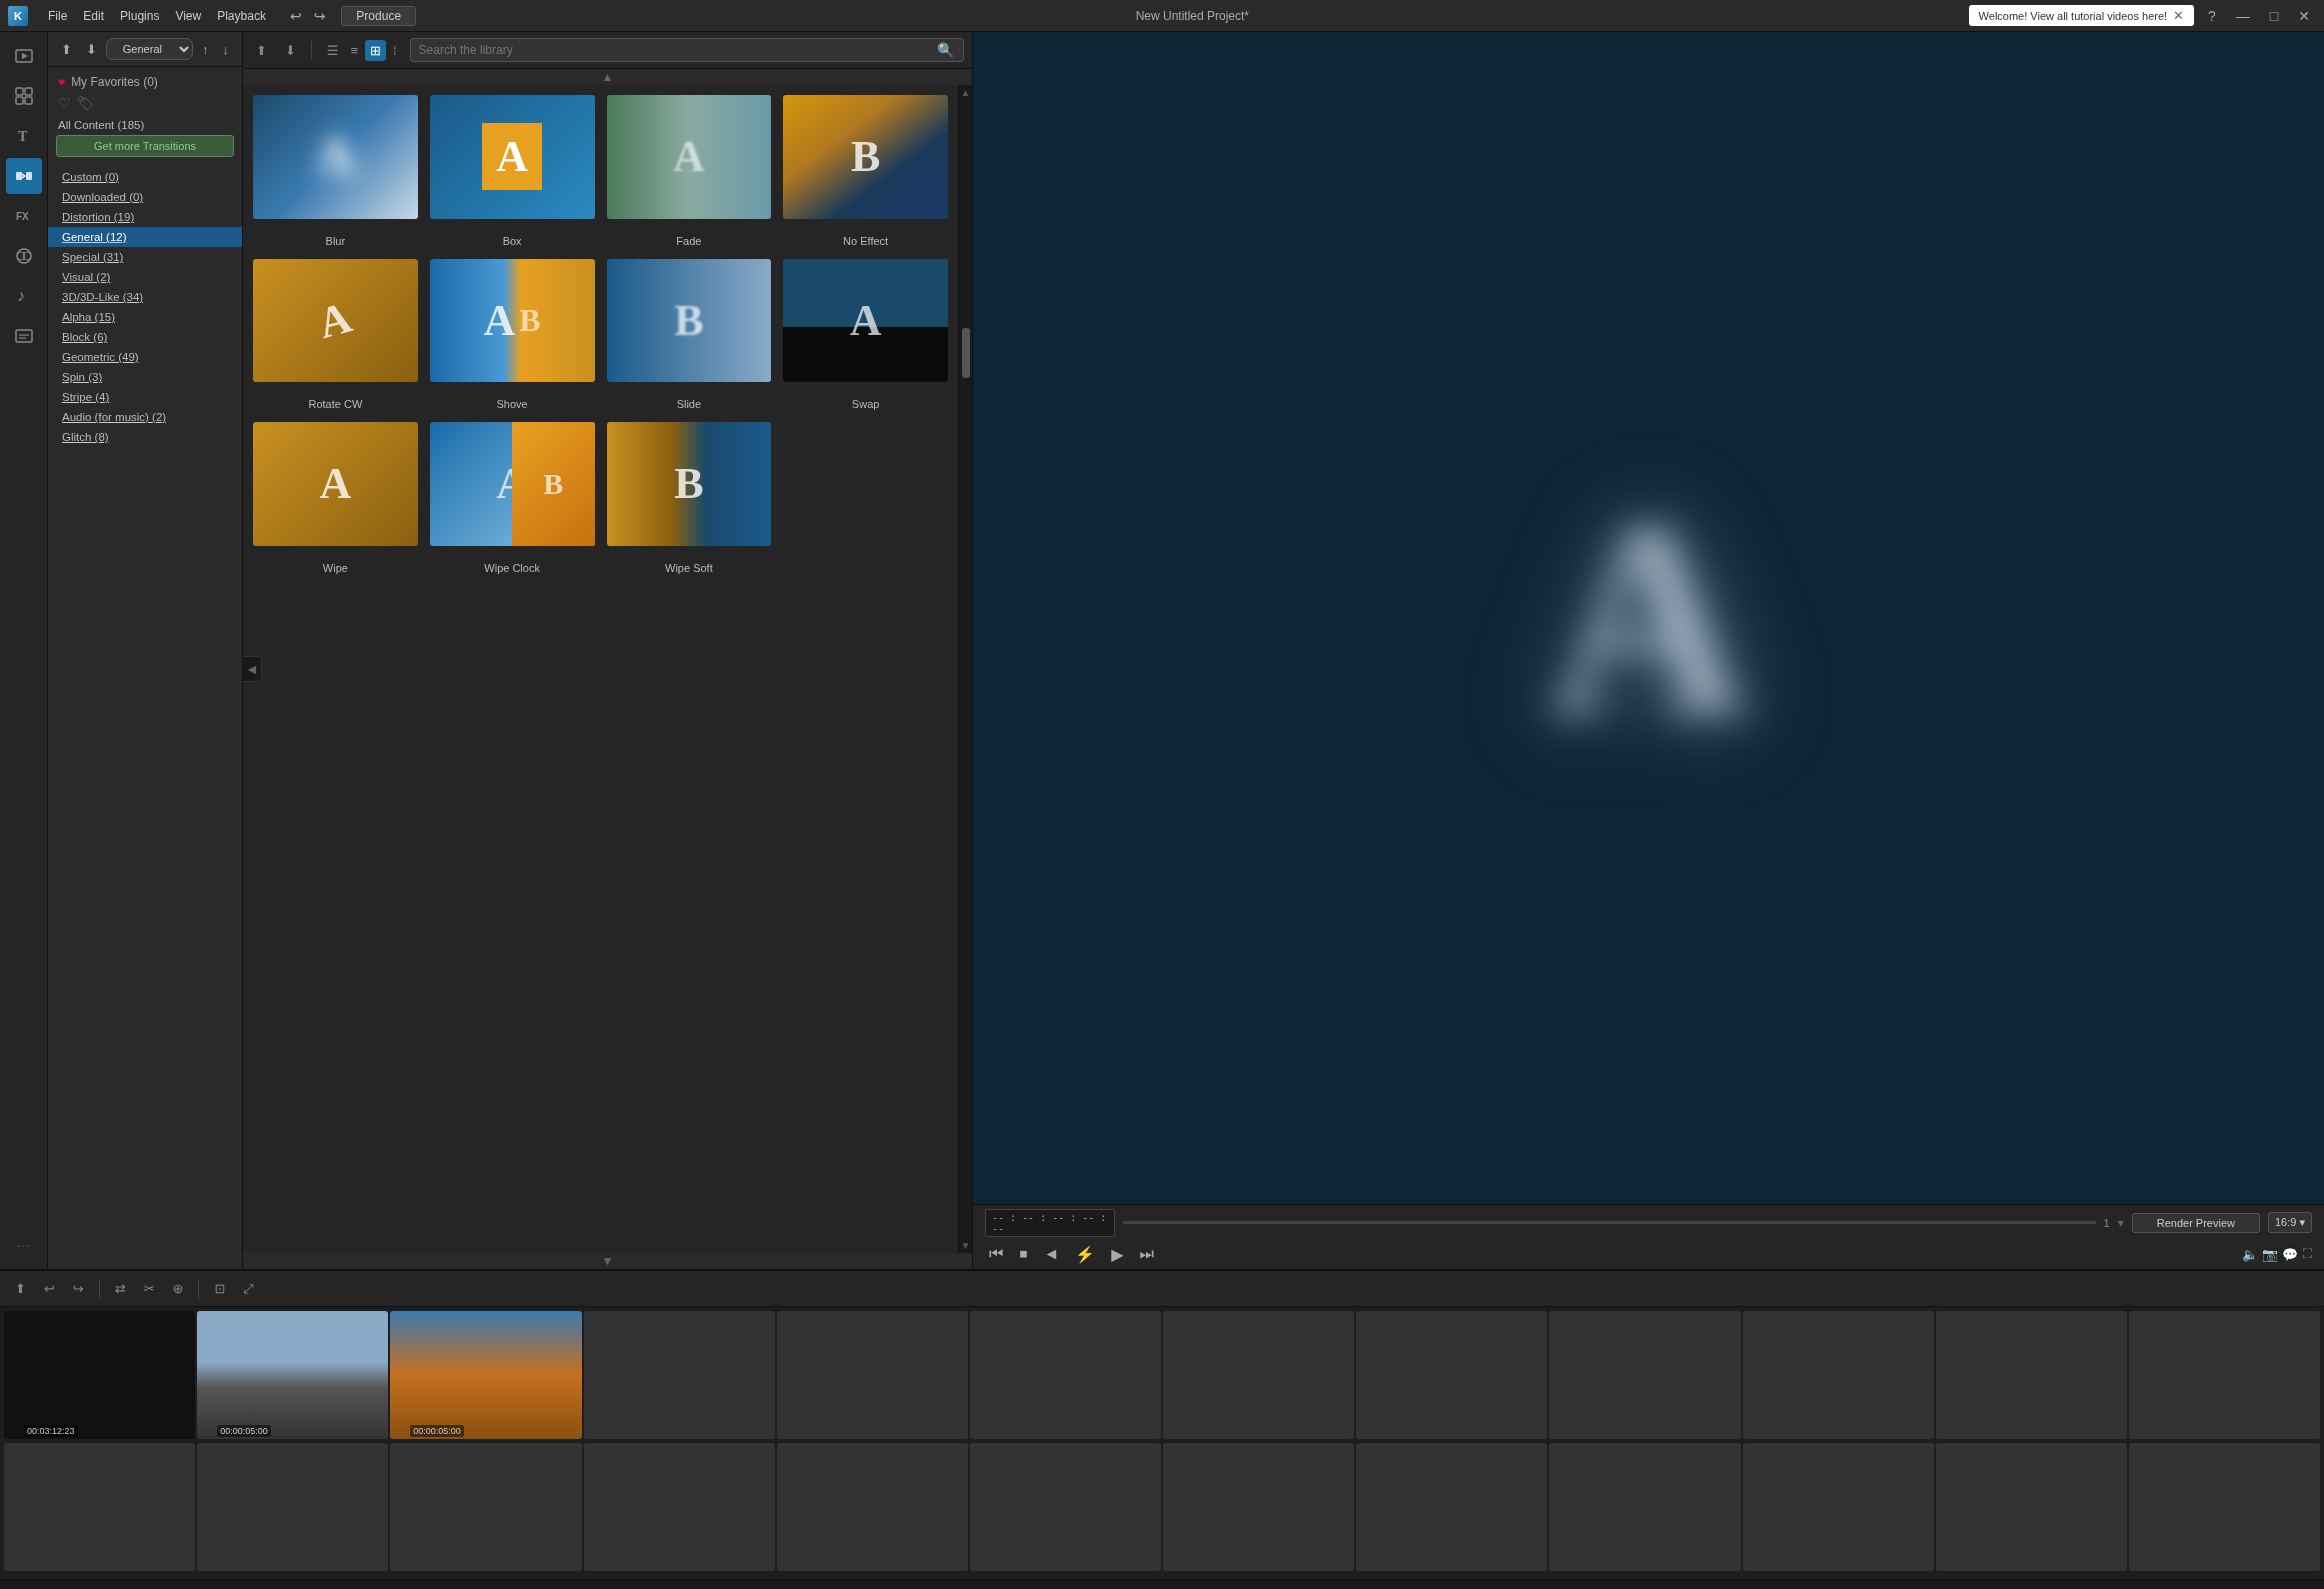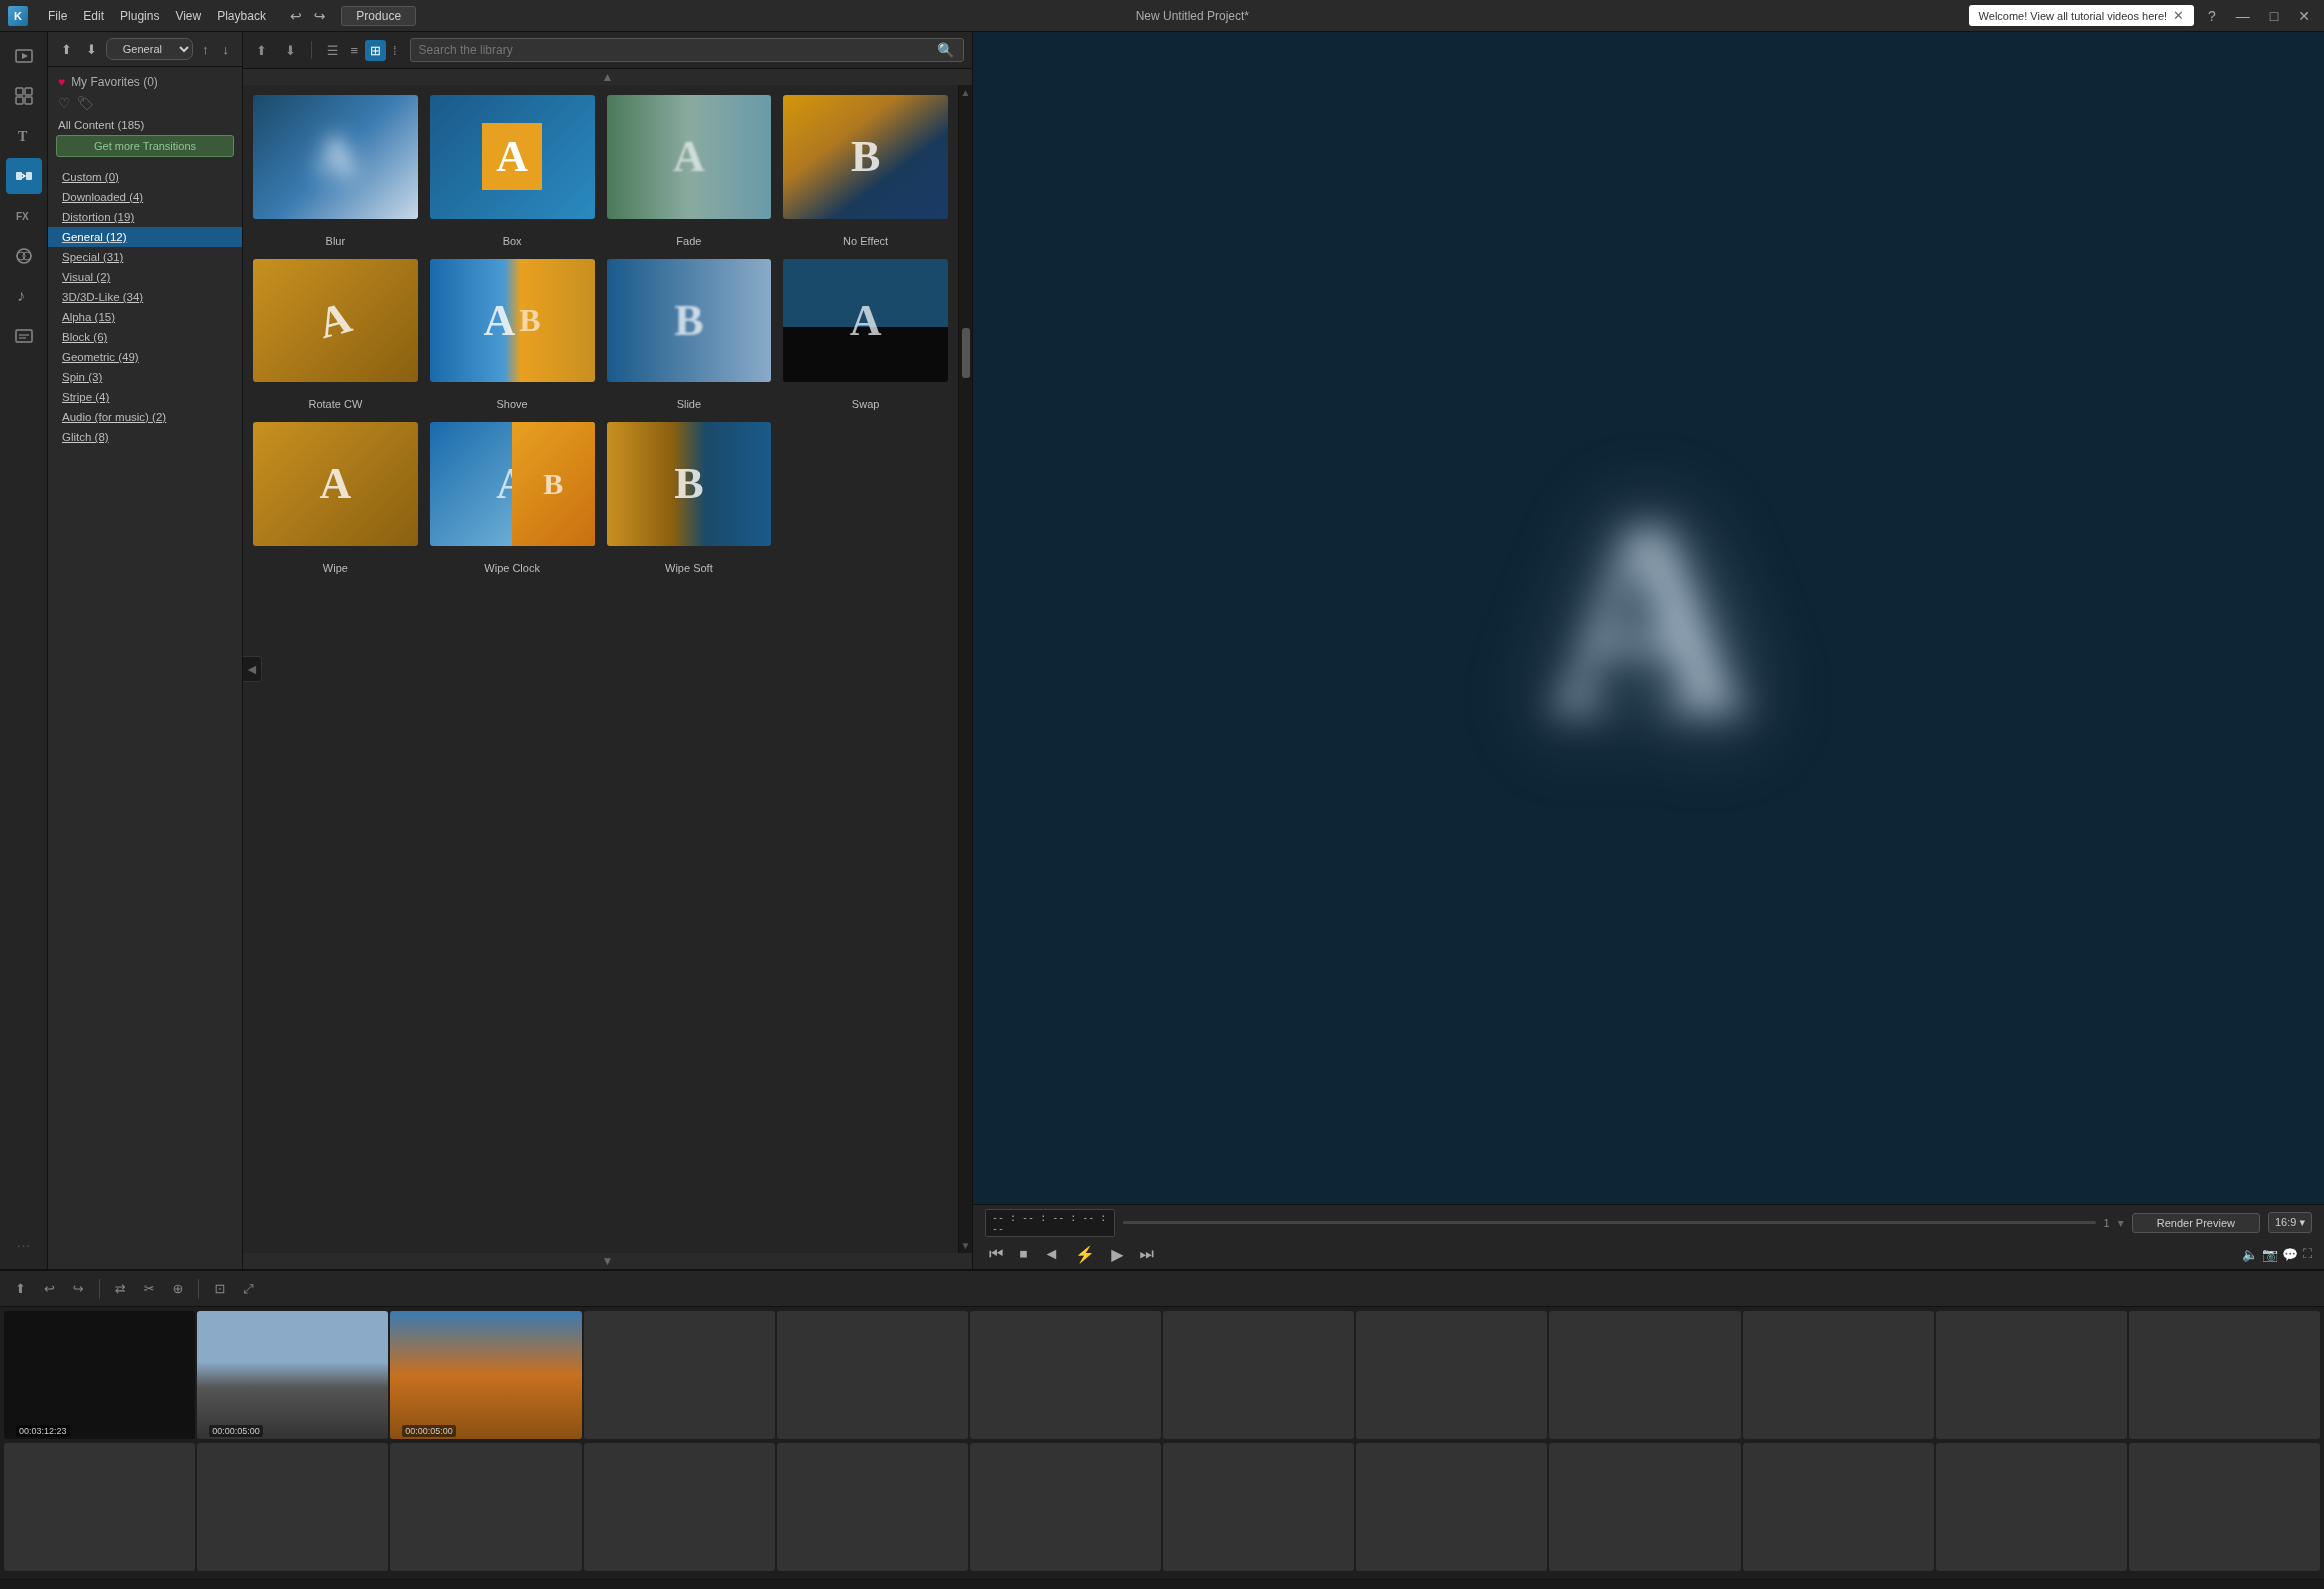--- a/index.html
+++ b/index.html
@@ -336,21 +336,21 @@
       gap: 2px;
       height: calc(50% - 4px);
     }
     .track-clip {
       background: #333;
       border-radius: 3px;
       overflow: hidden;
       position: relative;
     }
     .clip-duration {
-      position: absolute; bottom: 2px; left: 12px;
+      position: absolute; bottom: 2px; left: 20px;
       color: #ccc; font-size: 9px;
       background: rgba(0,0,0,0.5); padding: 1px 3px; border-radius: 2px;
     }
     
     .clip-black { background: #111; }
 
     
     .timeline-scrollbar {
       height: 10px;
       background: #1a1a1a;
@@ -500,21 +500,21 @@
         <span class="fav-icon">🏷</span>
       </div>
     </div>
 
     <div style="padding: 4px 10px 2px; color: #bbb; font-size: 11.5px;">All Content (185)</div>
 
     <div class="get-more-btn">Get more Transitions</div>
 
     <div class="sidebar-nav">
       <div class="nav-item">Custom  (0)</div>
-      <div class="nav-item">Downloaded  (4)</div>
+      <div class="nav-item">Downloaded  (0)</div>
       <div class="nav-item">Distortion  (19)</div>
       <div class="nav-item active">General  (12)</div>
       <div class="nav-item">Special  (31)</div>
       <div class="nav-item">Visual  (2)</div>
       <div class="nav-item">3D/3D-Like  (34)</div>
       <div class="nav-item">Alpha  (15)</div>
       <div class="nav-item">Block  (6)</div>
       <div class="nav-item">Geometric  (49)</div>
       <div class="nav-item">Spin  (3)</div>
       <div class="nav-item">Stripe  (4)</div>

